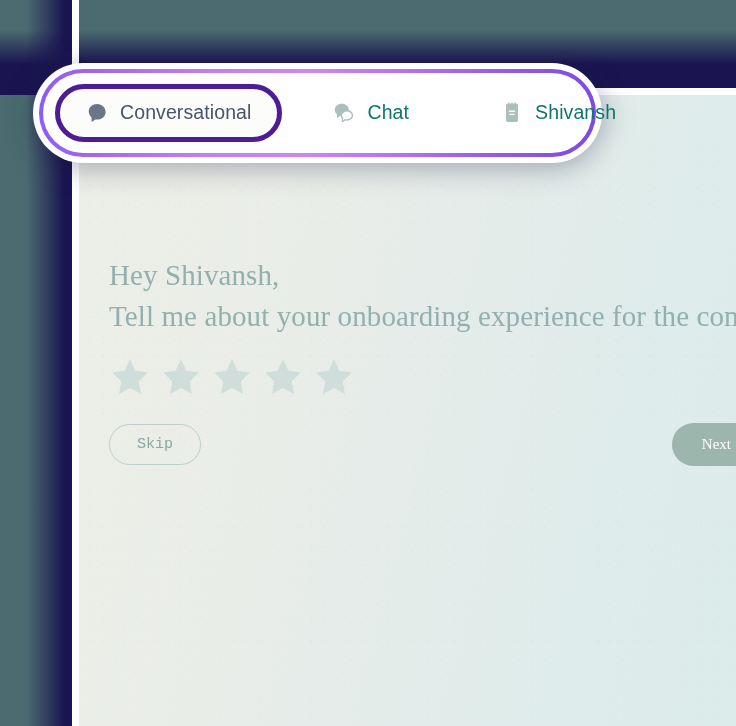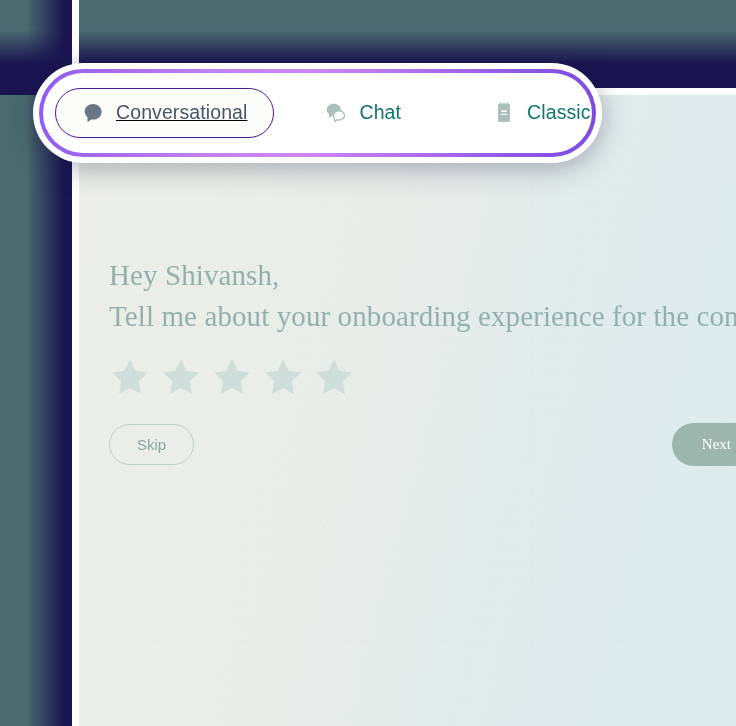--- a/index.html
+++ b/index.html
@@ -153,21 +153,21 @@
 
   
   #action-row {
     margin-top: 25px;
     width: 638px;
     display: flex;
     align-items: center;
     justify-content: space-between;
   }
   #skip-button {
-    font-family: Liberation Sans, sans-serif;
+    font-family: Liberation Mono, monospace;
     font-size: 15px;
     color: #8aa7a3;
     background: transparent;
     border: 1.3px solid #bcd0cb;
     border-radius: 999px;
     padding: 12px 27px;
     cursor: pointer;
     line-height: 1;
   }
   #next-button {
@@ -226,23 +226,22 @@
     gap: 12px;
     border-radius: 999px;
     padding: 13px 26px;
     cursor: pointer;
     background: transparent;
     border: 1px solid transparent;
     white-space: nowrap;
   }
   .mode-tab.active {
     background: #fcfdfb;
-    border: 1px solid #4c1d95;
+    border: 5px solid #4c1d95;
     box-shadow: 0 1px 3px rgba(120,130,125,.10);
-    text-decoration: underline;
   }
   .mode-tab-label {
     font-family: "Liberation Sans", sans-serif;
     font-size: 19.5px;
     letter-spacing: .1px;
     color: #0f766e;
     line-height: 1;
   }
   .mode-tab.active .mode-tab-label { color: #475569; }
   .mode-tab-icon { flex: 0 0 auto; display: block; width: 22px; height: 22px; }
@@ -331,18 +330,18 @@
         <span class="mode-tab-icon">
           <svg viewBox="0 0 24 24" aria-hidden="true">
             <path fill="#a9c0bd" d="M6.5 2h11a1 1 0 0 1 1 1v17.2a1.6 1.6 0 0 1-1.6 1.6H7.1a1.6 1.6 0 0 1-1.6-1.6V3a1 1 0 0 1 1-1z"></path>
             <rect x="7.6" y="0.6" width="1.9" height="3.2" rx=".9" fill="#a9c0bd"></rect>
             <rect x="11.05" y="0.6" width="1.9" height="3.2" rx=".9" fill="#a9c0bd"></rect>
             <rect x="14.5" y="0.6" width="1.9" height="3.2" rx=".9" fill="#a9c0bd"></rect>
             <rect x="8.6" y="9.3" width="6.8" height="1.5" rx=".75" fill="#ffffff"></rect>
             <rect x="8.6" y="12.7" width="6.8" height="1.5" rx=".75" fill="#ffffff"></rect>
           </svg>
         </span>
-        <span class="mode-tab-label">Classic</span>
+        <span class="mode-tab-label">Shivansh</span>
       </div>
 
     </div>
   </div>
 </div>
 
 </body></html>

